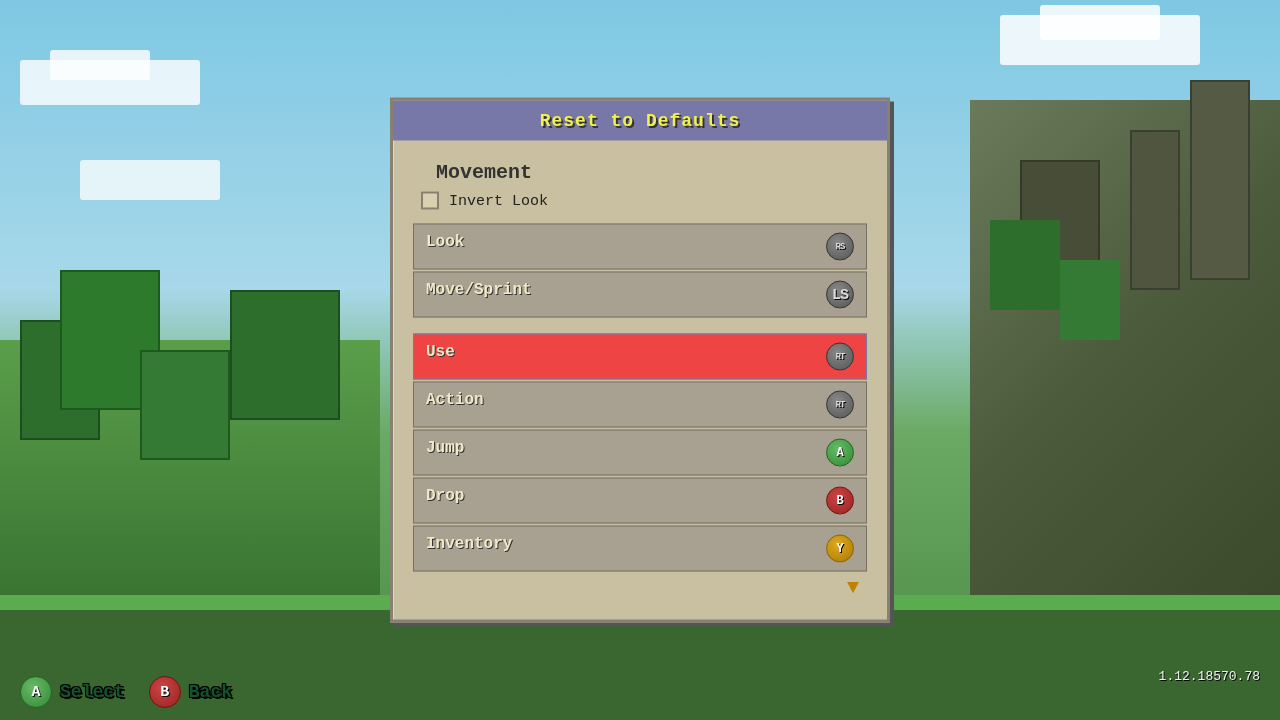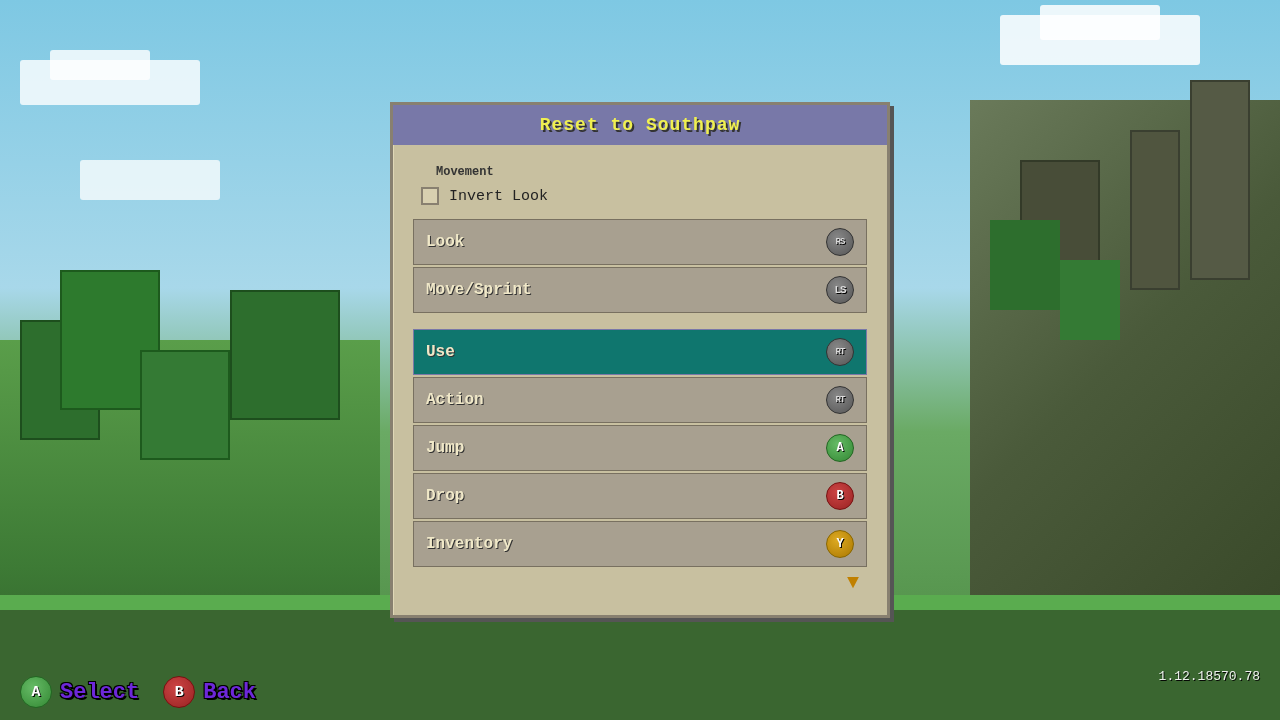--- a/index.html
+++ b/index.html
@@ -48,21 +48,21 @@
       text-shadow: 2px 2px 0 #333;
     }
 
     .dialog-body {
       padding: 16px 20px 20px;
     }
 
     
     .section-label {
       color: #333;
-      font-size: 12px;
+      font-size: 20px;
       font-family: 'Courier New', monospace;
       font-weight: bold;
       margin-bottom: 8px;
       margin-top: 4px;
       padding-left: 23px;
     }
 
     
     .checkbox-row {
       display: flex;
@@ -83,31 +83,30 @@
 
     .checkbox-label {
       color: #222;
       font-size: 15px;
       font-family: 'Courier New', monospace;
     }
 
     
     .control-row {
       display: flex;
-      align-items: center;
       justify-content: space-between;
       background: #a8a090;
       border: 1px solid #787060;
       padding: 8px 12px;
       margin-bottom: 2px;
       cursor: pointer;
     }
 
     .control-row.selected {
-      background: #0f766e;
+      background: #ef4444;
       border-color: #7878a8;
     }
 
     .control-name {
       color: #f0e8c8;
       font-size: 16px;
       font-family: 'Courier New', monospace;
       font-weight: bold;
       text-shadow: 1px 1px 0 #333;
     }
@@ -192,22 +191,22 @@
       align-items: center;
       justify-content: center;
       font-weight: bold;
       font-size: 15px;
       font-family: 'Courier New', monospace;
       color: white;
       text-shadow: 1px 1px 0 #000;
     }
 
     .bottom-btn-label {
-      color: #6d28d9;
-      font-size: 22px;
+      color: #14532d;
+      font-size: 18px;
       font-family: 'Courier New', monospace;
       font-weight: bold;
       text-shadow: 2px 2px 0 #000, -1px -1px 0 #000, 1px -1px 0 #000, -1px 1px 0 #000;
     }
 
     
     .version-text {
       position: absolute;
       bottom: 36px;
       right: 20px;
@@ -247,21 +246,21 @@
   <div style="position:absolute;right:220px;top:220px;width:70px;height:90px;background:#2d6e2d;"></div>
   <div style="position:absolute;right:160px;top:260px;width:60px;height:80px;background:#347a34;"></div>
 
   <div style="position:absolute;bottom:0;left:0;right:0;height:120px;background:#3a6630;"></div>
   <div style="position:absolute;bottom:110px;left:0;right:0;height:15px;background:#5aac4f;"></div>
 </div>
 
 <div class="dialog">
 
   <div class="dialog-title">
-    <span class="dialog-title-text">Reset to Southpaw</span>
+    <span class="dialog-title-text">Reset to Defaults</span>
   </div>
 
   <div class="dialog-body">
 
     <div>
       <div class="section-label">Movement</div>
 
       <div class="checkbox-row">
         <div class="checkbox-box"></div>
         <span class="checkbox-label">Invert Look</span>
@@ -273,21 +272,21 @@
       <div class="control-row">
         <span class="control-name">Look</span>
         <div class="control-button btn-grey">
           <span style="font-size:9px;letter-spacing:-1px;">RS</span>
         </div>
       </div>
 
       <div class="control-row">
         <span class="control-name">Move/Sprint</span>
         <div class="control-button btn-grey">
-          <span style="font-size:11px;letter-spacing:-1px;">LS</span>
+          <span style="font-size:15px;letter-spacing:-1px;">LS</span>
         </div>
       </div>
     </div>
 
     <div class="spacer"></div>
 
     <div>
 
       <div class="control-row selected">
         <span class="control-name">Use</span>

